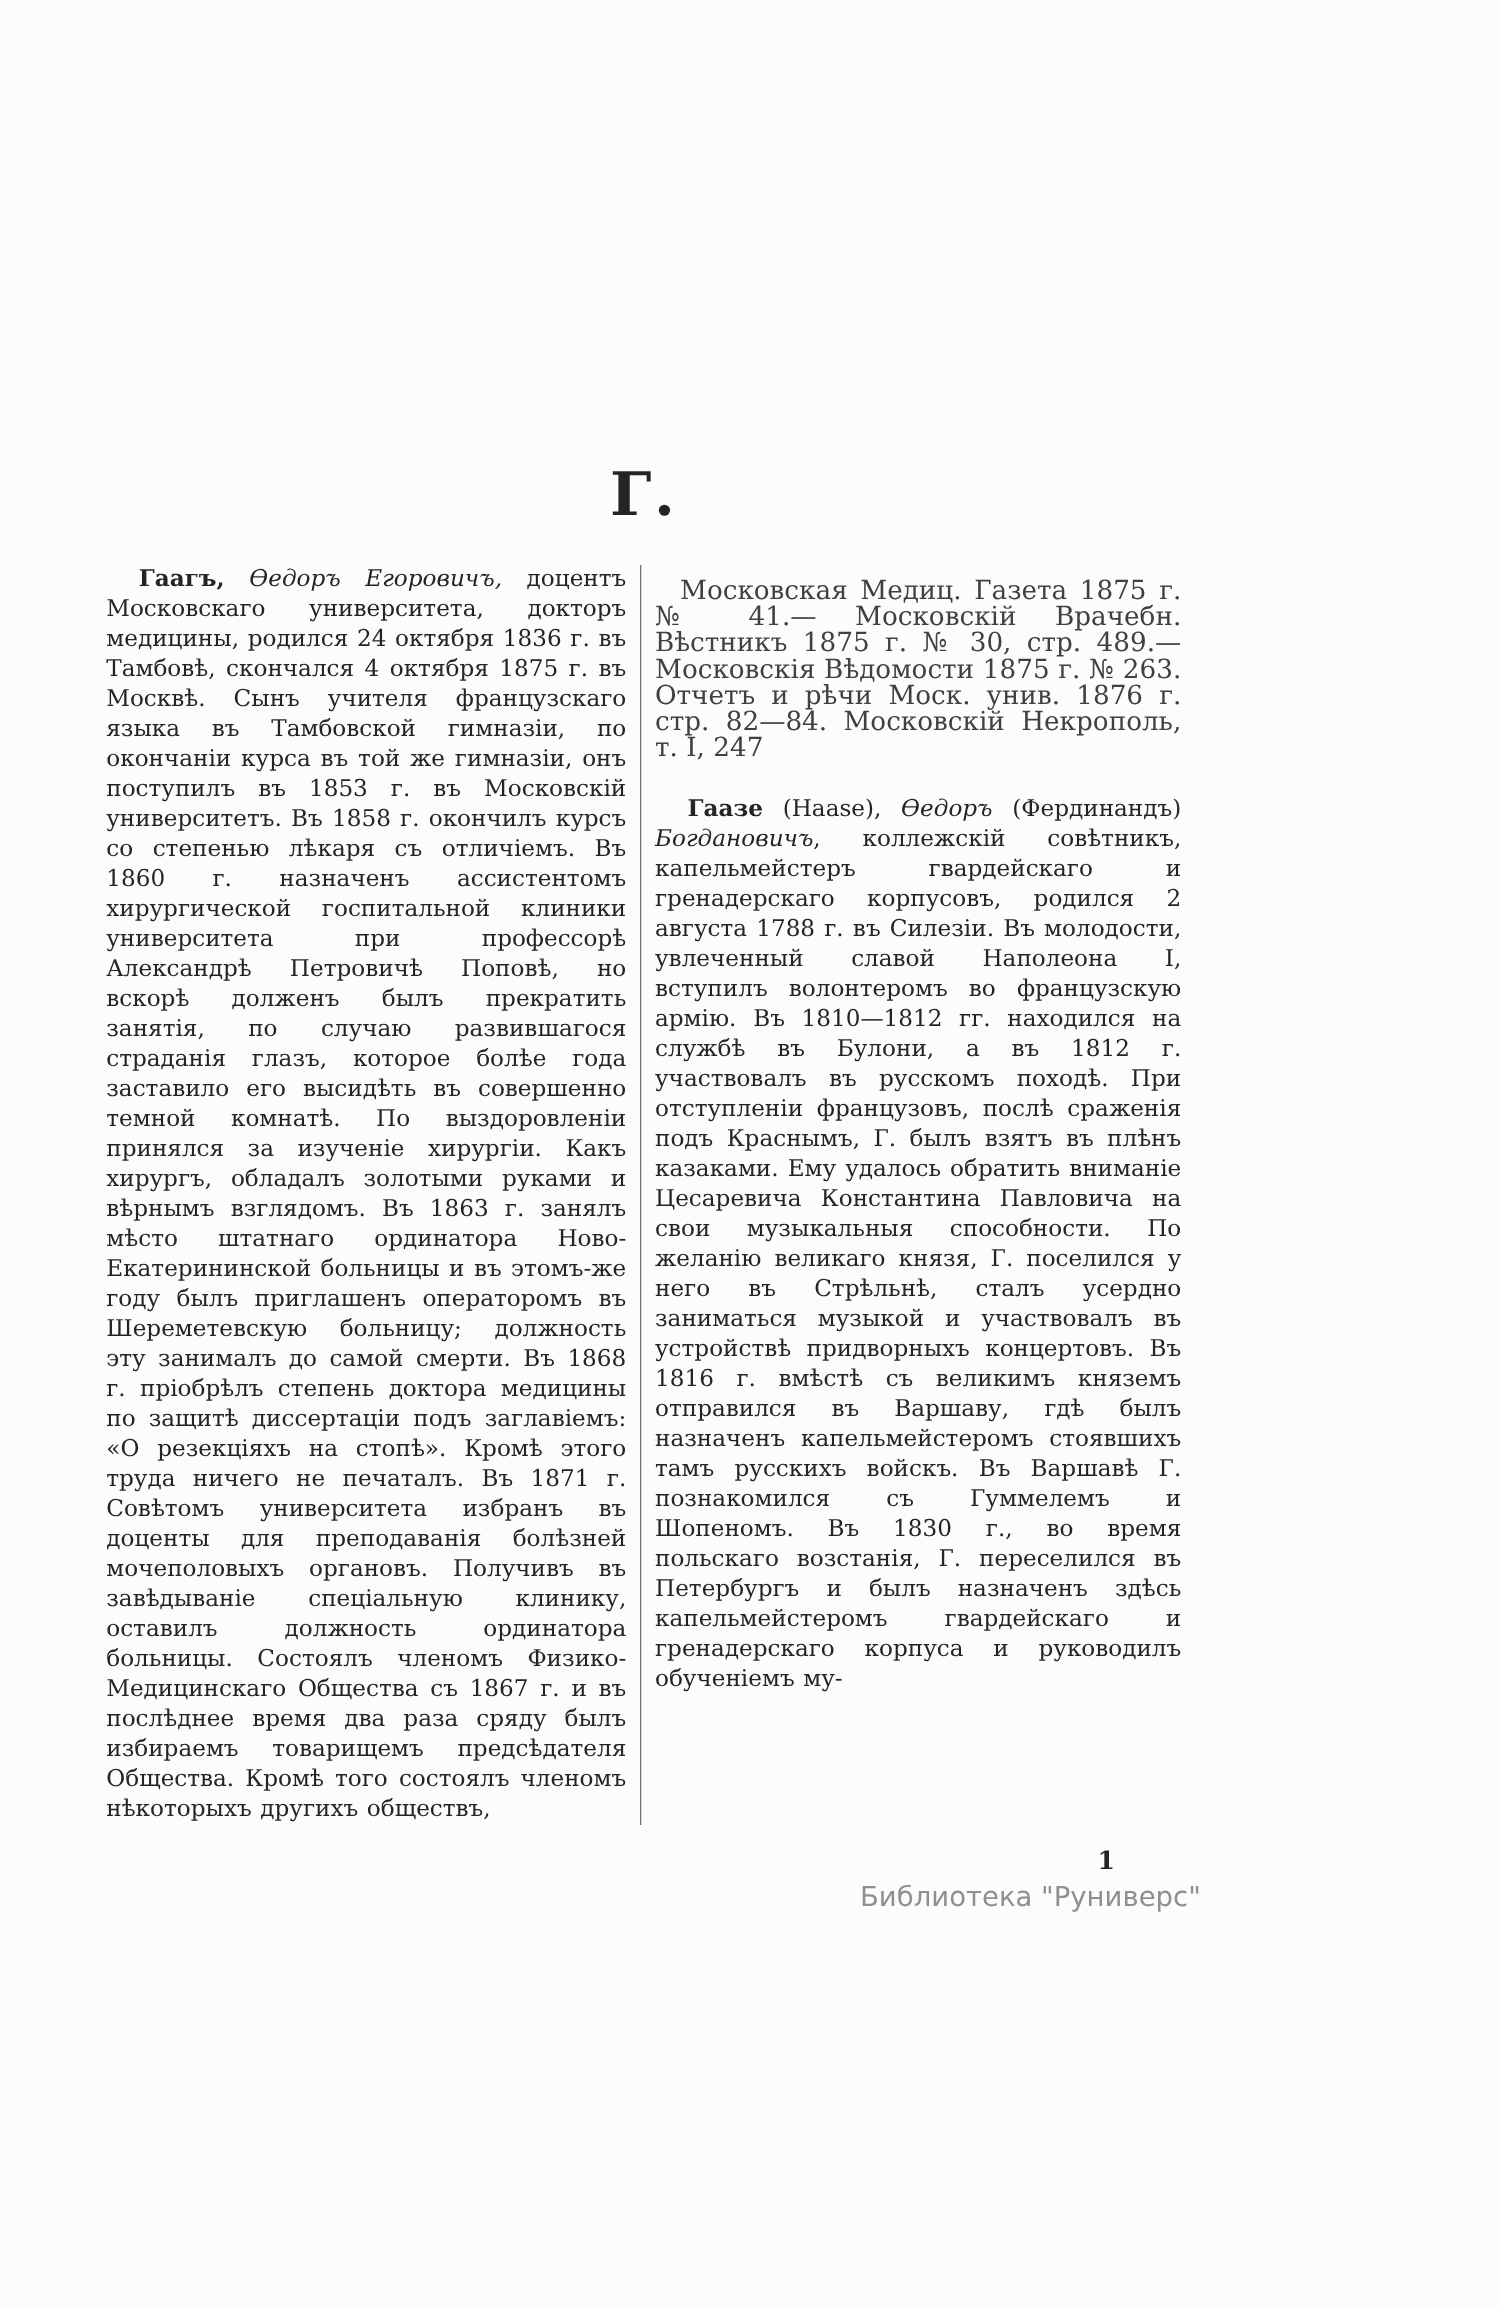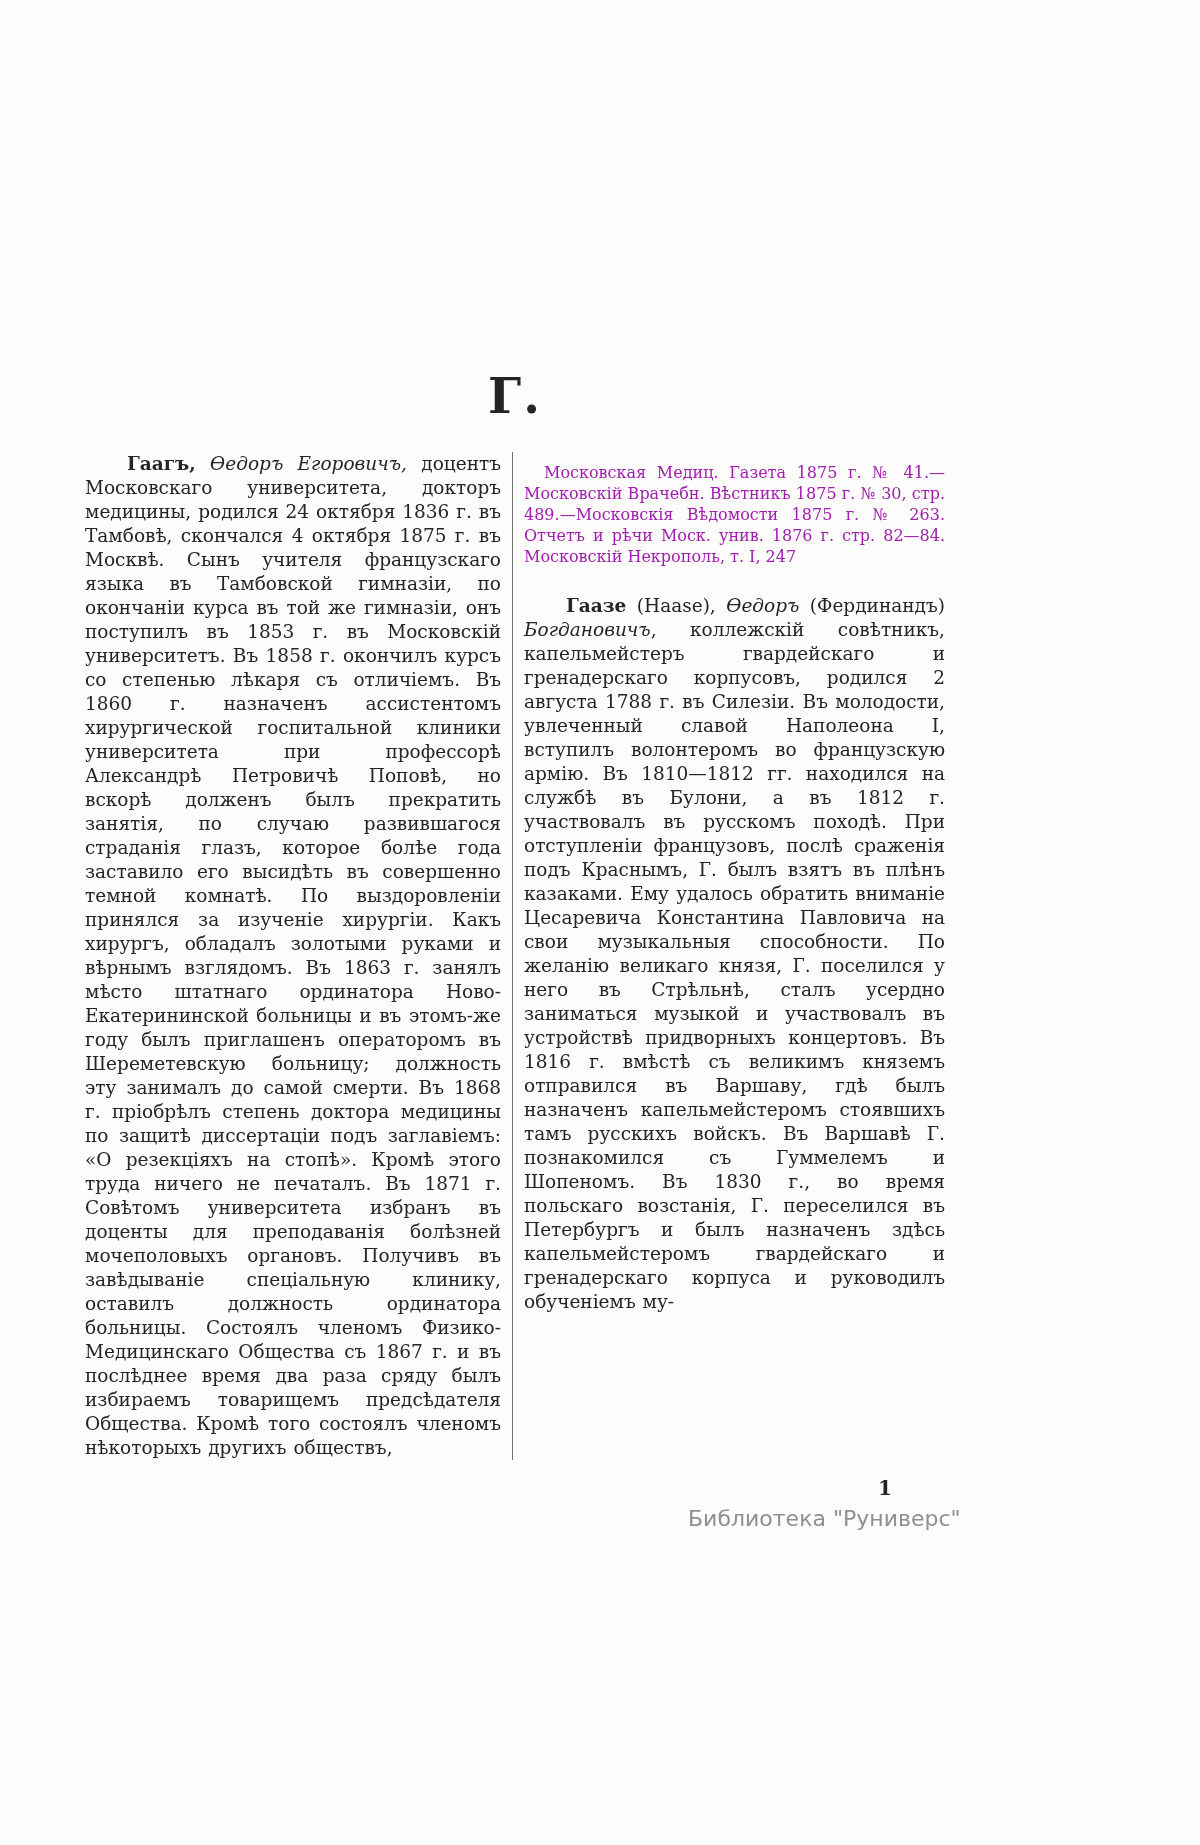--- a/index.html
+++ b/index.html
@@ -43,46 +43,46 @@
     margin: 0 11px;
   }
   p.body {
     font-size: 18.5px;
     line-height: 24px;
     text-align: justify;
     word-spacing: 1px;
   }
   p.indent { text-indent: 26px; }
   p.refs {
-    font-size: 16px;
+    font-size: 21px;
     line-height: 21px;
     text-align: justify;
     text-indent: 20px;
     margin-top: 10px;
-    color: #a21caf;
+    color: #404040;
   }
   p.article-2 { margin-top: 27px; }
   .page-number {
     position: absolute;
     top: 1476px;
     left: 852px;
     width: 40px;
     text-align: right;
     font-size: 20px;
     font-weight: bold;
   }
   .watermark {
     position: absolute;
     top: 1506px;
     left: 688px;
     font-family: "DejaVu Sans", "Liberation Sans", sans-serif;
     font-size: 22px;
     color: #8f8f8f;
   }
-  b { font-weight: bold; margin-left: 16px; }
+  b { font-weight: bold; }
   i { font-style: italic; }
 </style>
 </head>
 <body>
 
 <div class="page">
 
   <div class="section-letter">Г.</div>
 
   <div class="columns">

